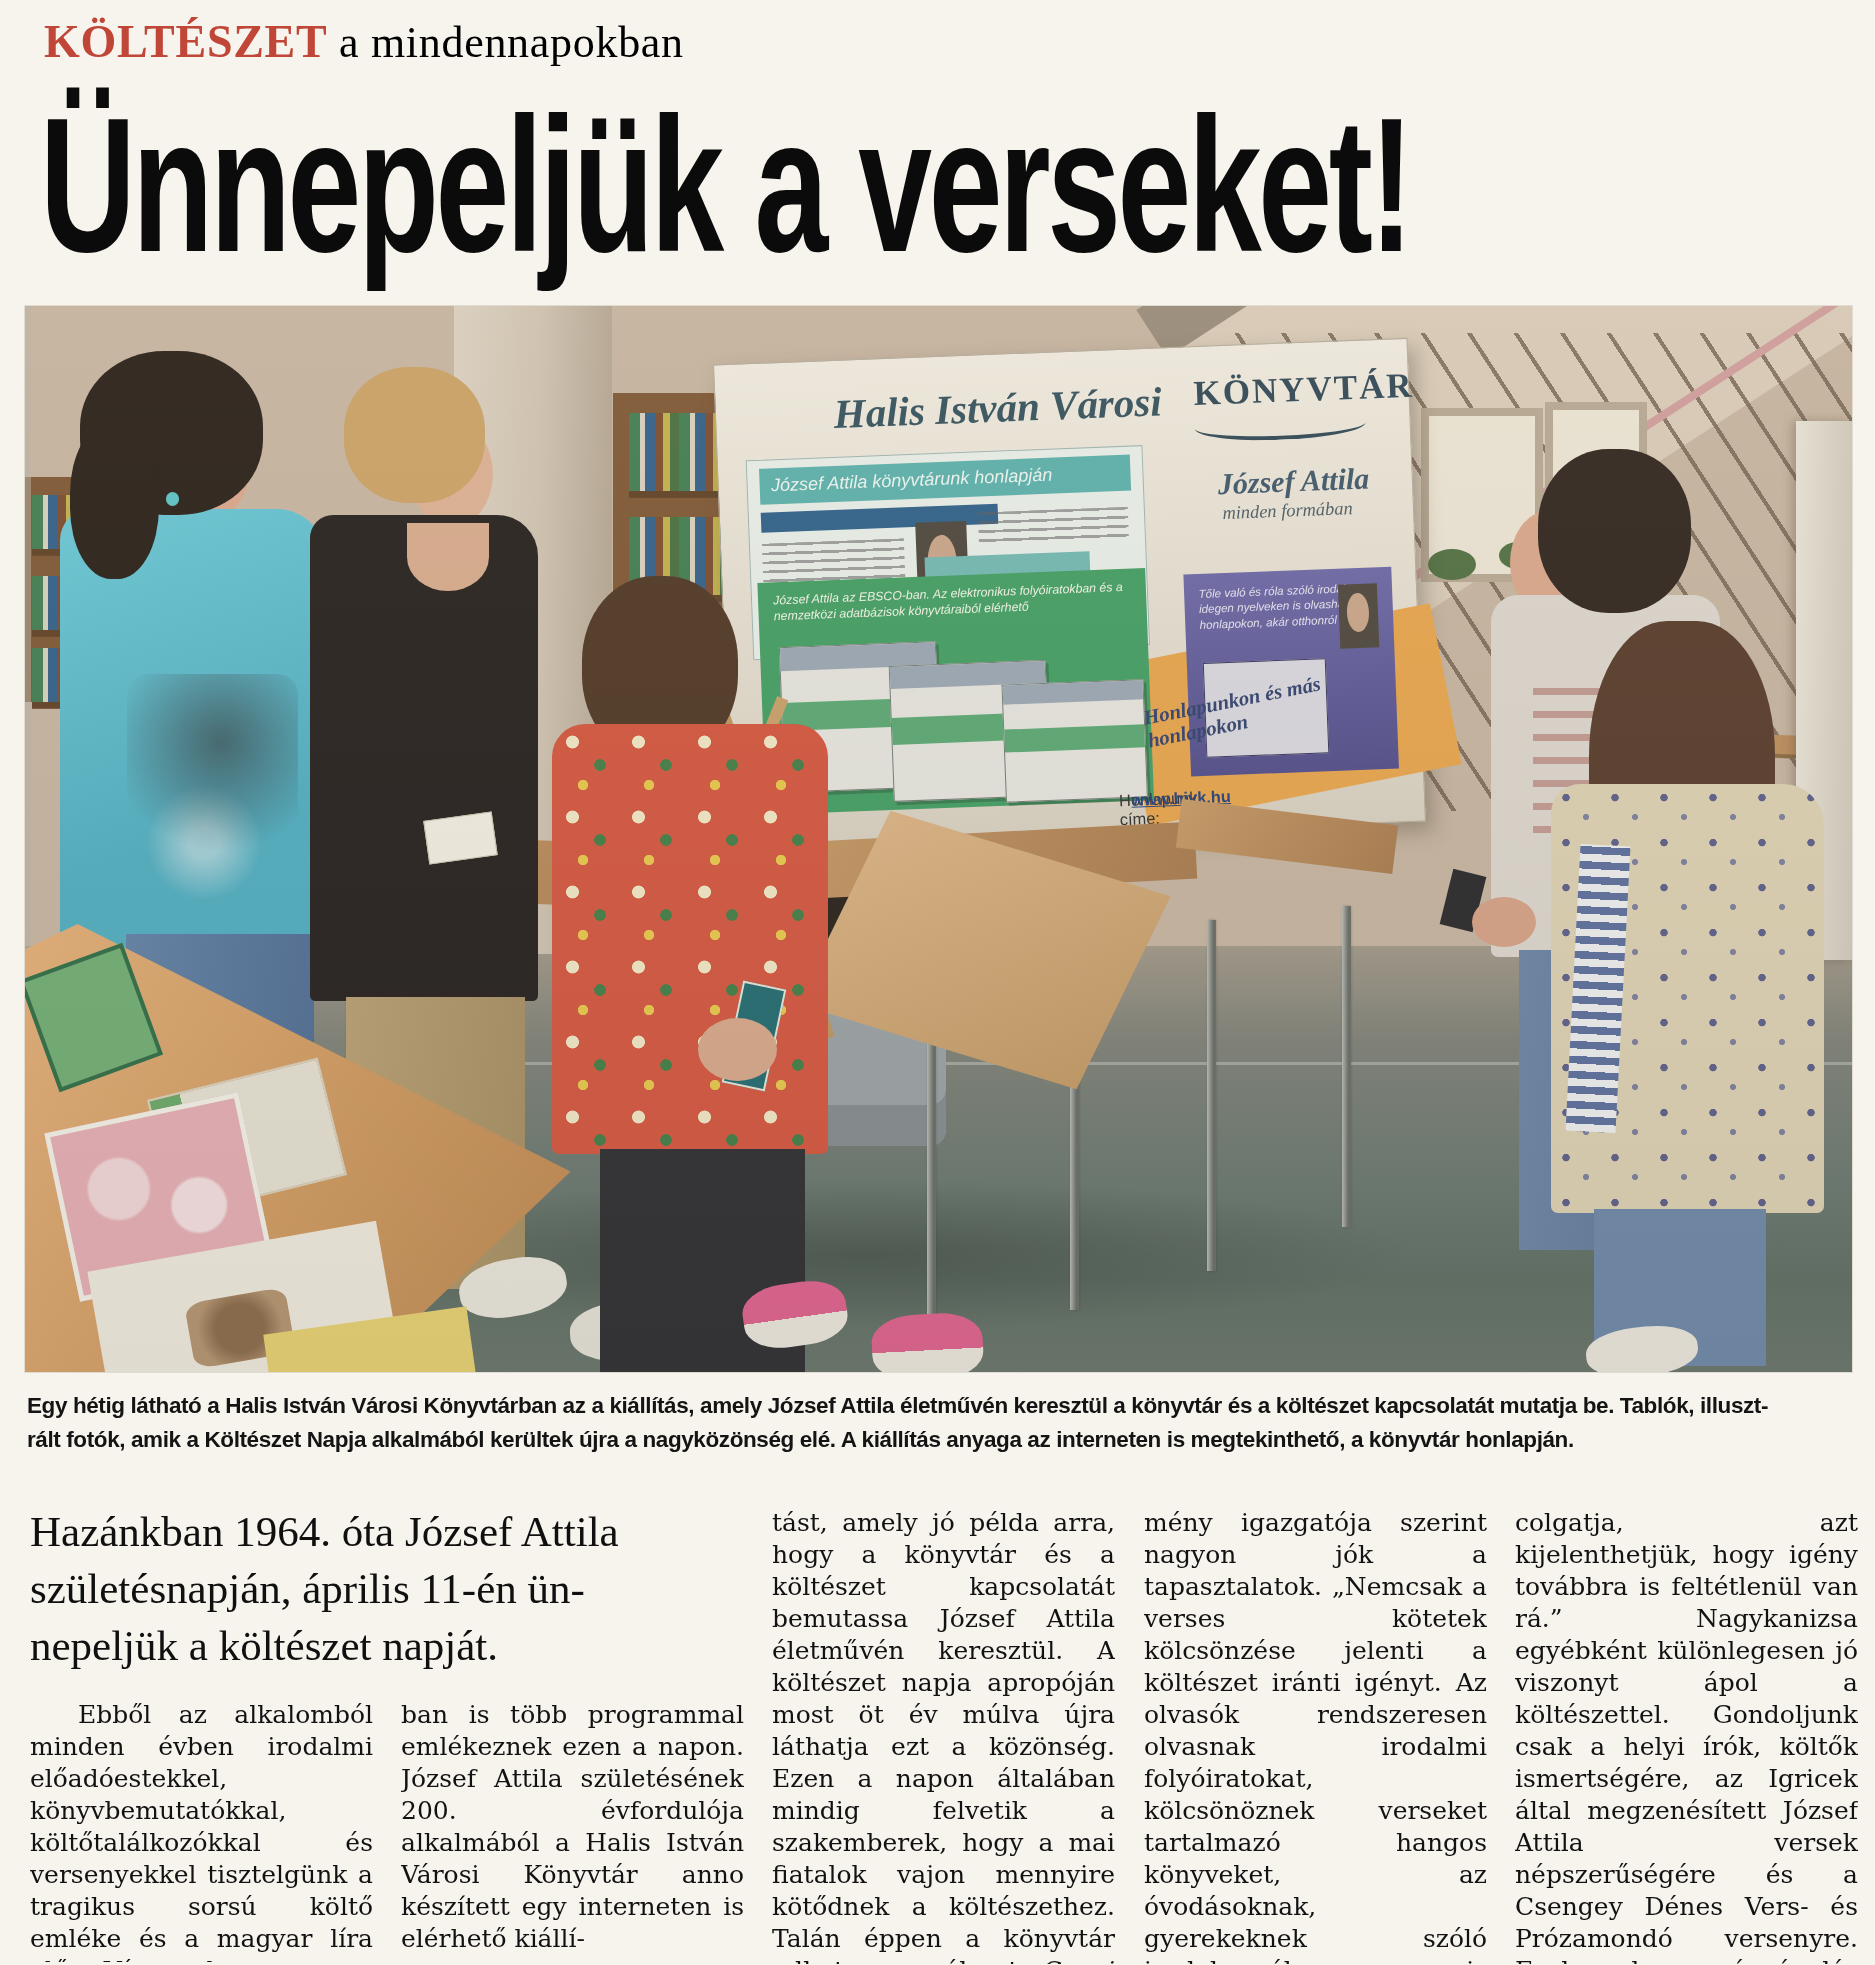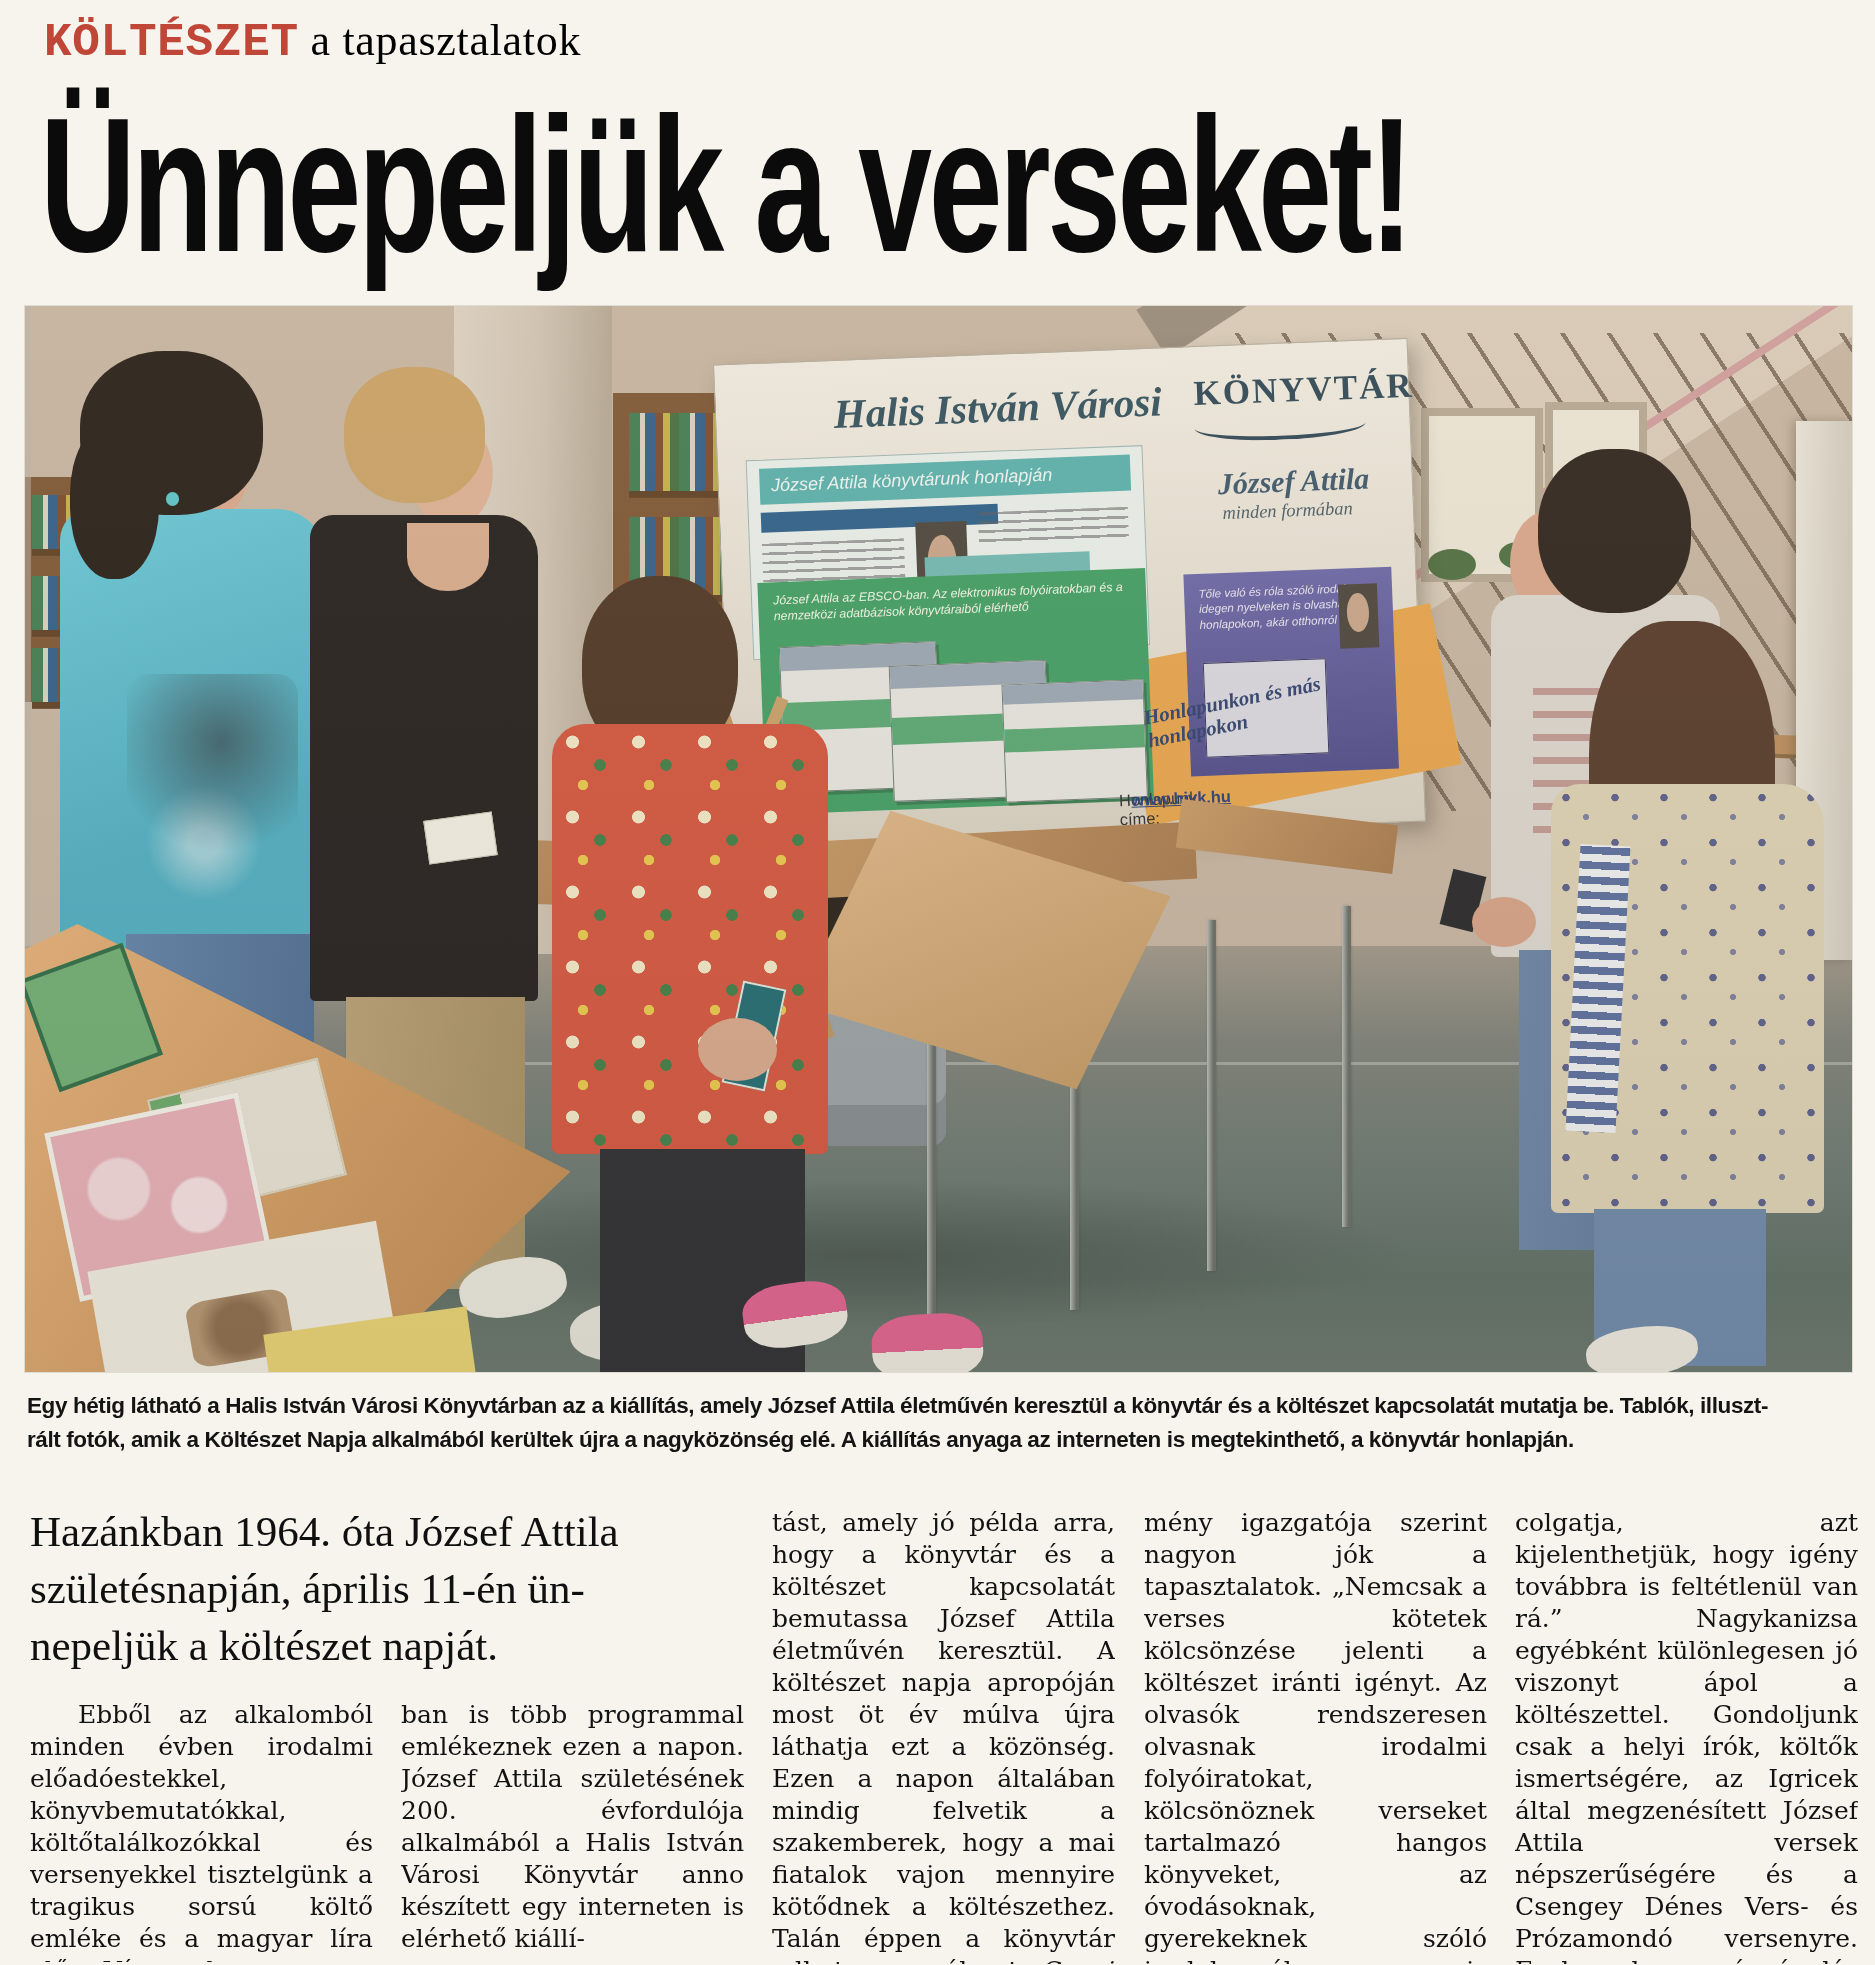--- a/index.html
+++ b/index.html
@@ -84,21 +84,21 @@
   #col3{left:772px;top:1507px;height:457px;overflow:hidden;}
   #col4{left:1144px;top:1507px;height:457px;overflow:hidden;}
   #col5{left:1515px;top:1507px;height:457px;overflow:hidden;}
   .edge{left:0;top:0;width:6.8px;height:1066px;background:#b9b3a8;opacity:.5;}
 </style>
 </head>
 <body>
 
 <div class="page">
 
-  <div class="a kicker"><b style="color:#c04638;font-family:Liberation Mono, monospace;">KÖLTÉSZET</b><span> a tapasztalatok</span></div>
+  <div class="a kicker"><b style="color:#c04638;font-family:Liberation Serif, serif;">KÖLTÉSZET</b><span> a mindennapokban</span></div>
 
   <div class="a headline">Ünnepeljük a verseket!</div>
 
   <div class="a photo">
     <div class="wall"></div>
 
     <div class="st-dark"></div>
     <div class="st-light"></div>
     <div class="railing"></div>
     <div class="handrail"></div>

